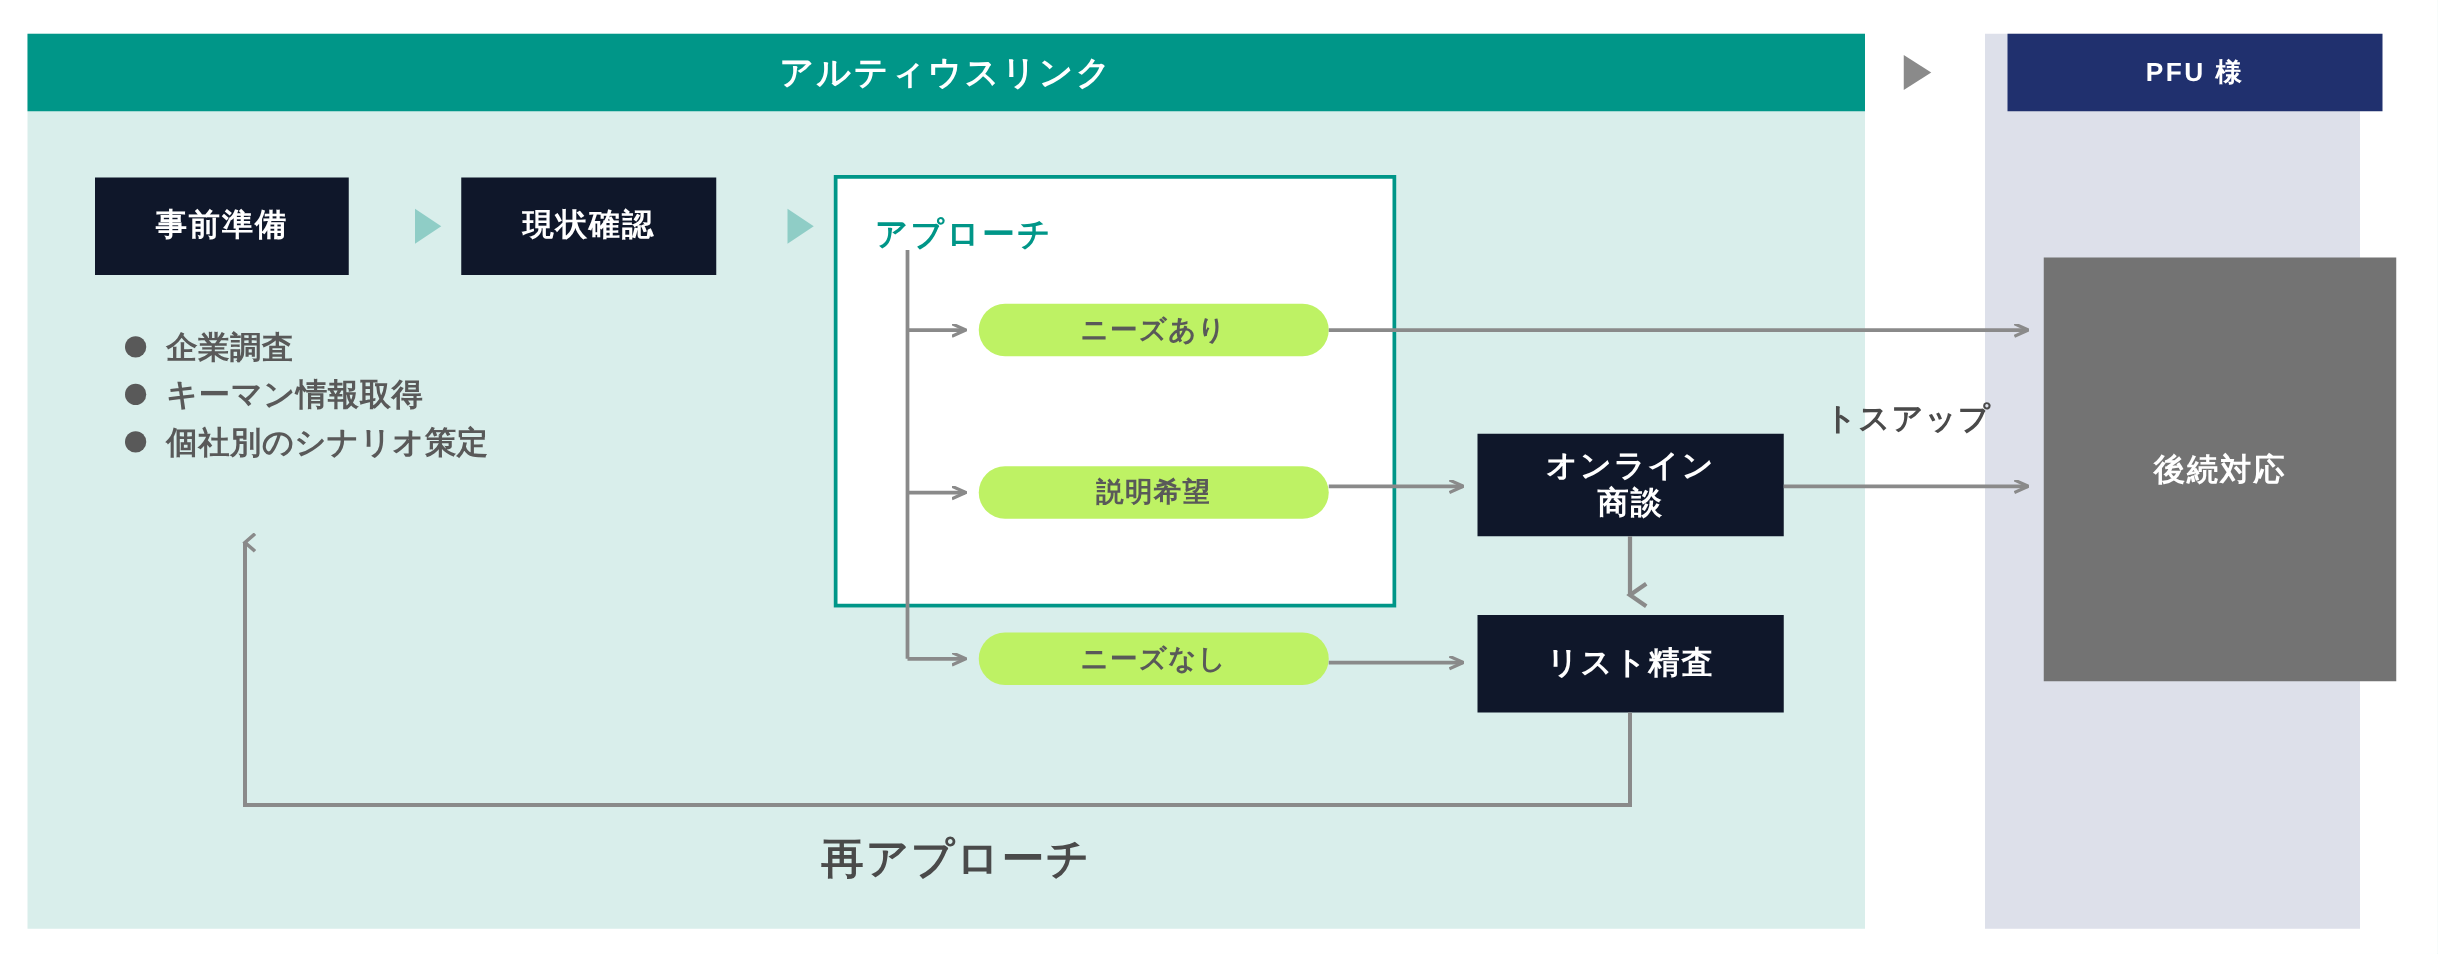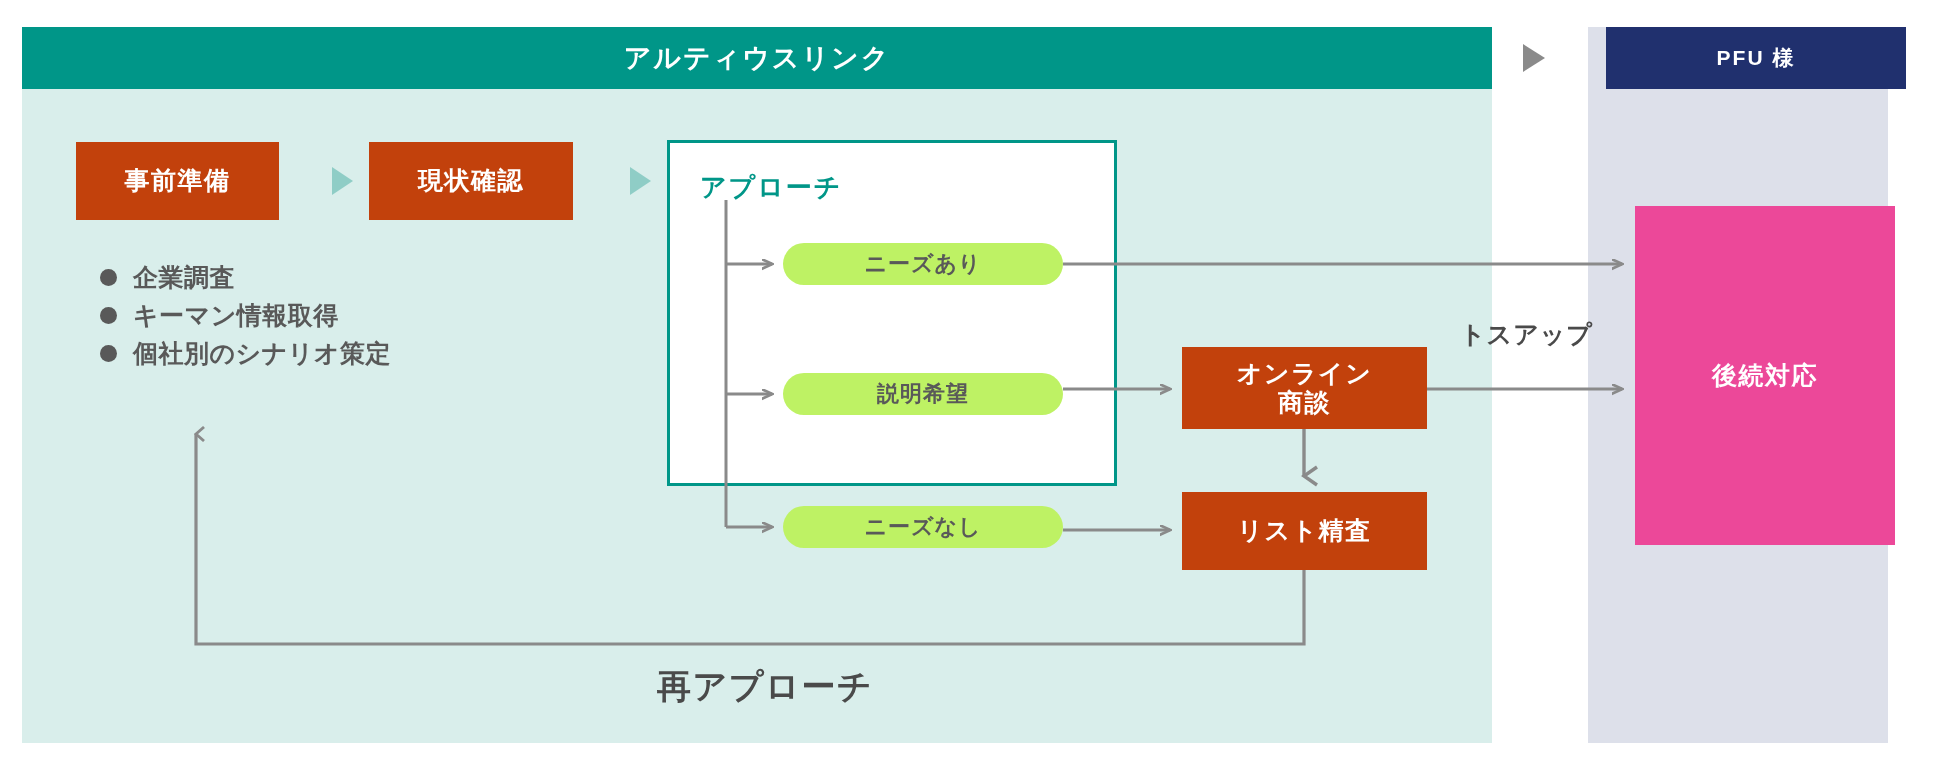--- a/index.html
+++ b/index.html
@@ -65,21 +65,21 @@
     left: 1523px; top: 44px;
     width: 0; height: 0;
     border-left: 22px solid #8a8a8a;
     border-top: 14px solid transparent;
     border-bottom: 14px solid transparent;
   }
 
   
   .step-box {
     position: absolute;
-    background: #c2410c;
+    background: #0f172a;
     color: #ffffff;
     font-size: 25px;
     font-weight: bold;
     letter-spacing: 1.5px;
     display: flex;
     align-items: center;
     justify-content: center;
     text-align: center;
     line-height: 1.18;
   }
@@ -156,22 +156,22 @@
   .pill-3 { left: 783px; top: 506px; width: 280px; }
 
   
   .box-online { left: 1182px; top: 347px; width: 245px; height: 82px; }
   .box-list   { left: 1182px; top: 492px; width: 245px; height: 78px; }
 
   
   .box-follow {
     position: absolute;
     left: 1635px; top: 206px;
-    width: 260px; height: 339px;
-    background: #ec4899;
+    width: 282px; height: 339px;
+    background: #737373;
     color: #ffffff;
     font-size: 25px;
     font-weight: bold;
     letter-spacing: 1.5px;
     display: flex;
     align-items: center;
     justify-content: center;
   }
 
   

